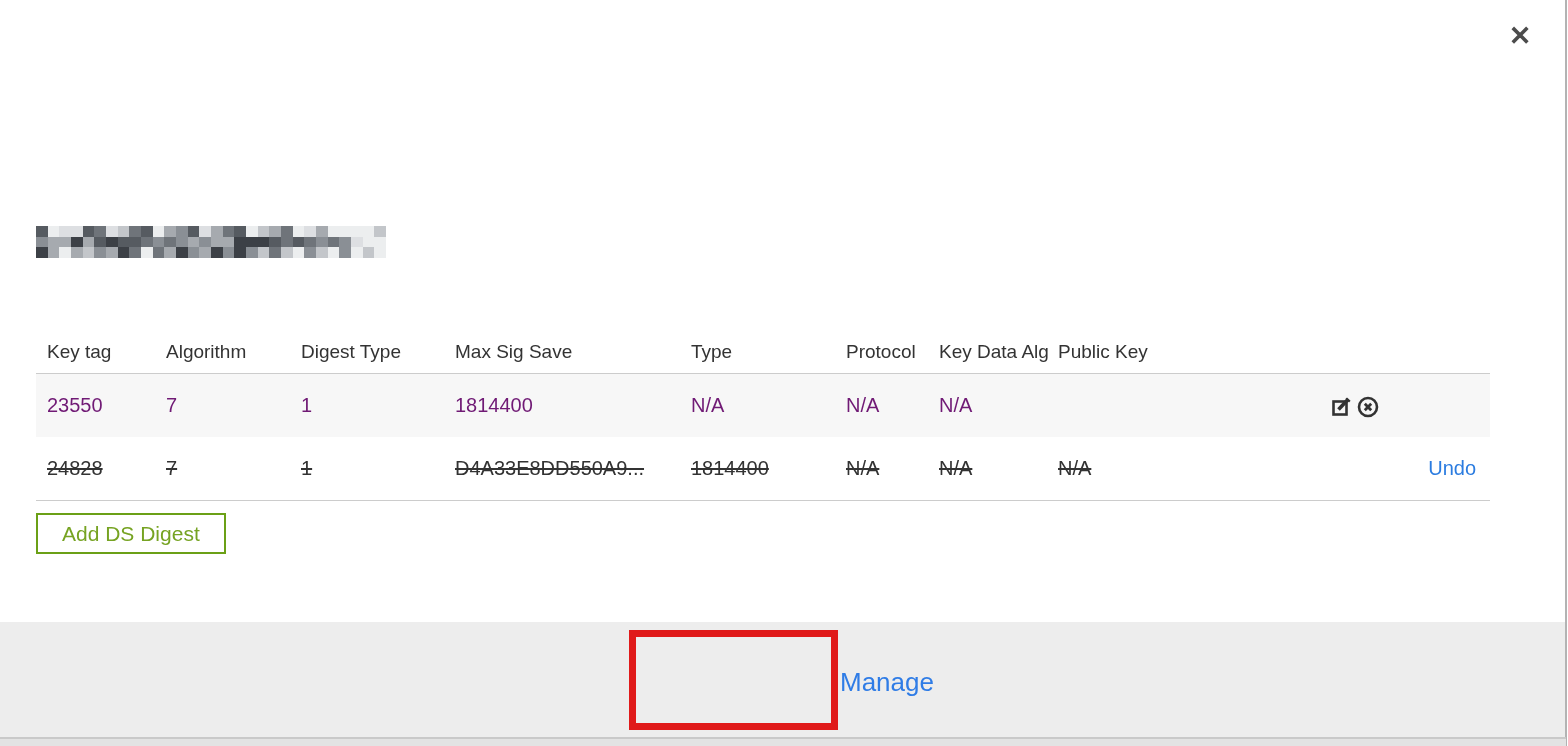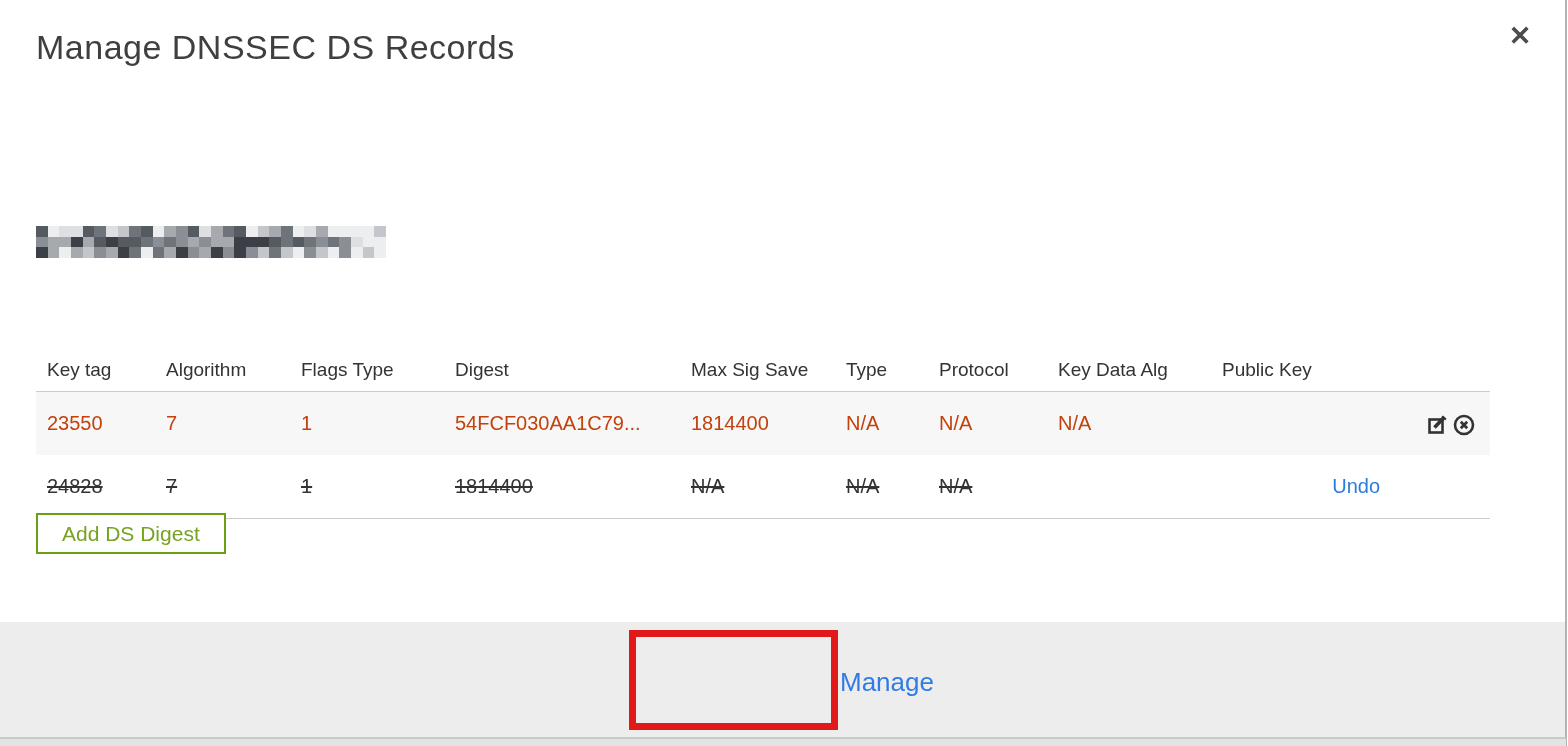--- a/index.html
+++ b/index.html
@@ -26,28 +26,28 @@
   .redacted {
     position:absolute; left:36px; top:226px; width:350px; height:32px;
     display:grid; grid-template-columns:repeat(30,1fr); grid-template-rows:repeat(3,1fr);
   }
   .subtitle {
     position:absolute; left:36px; top:286px;
     font-size:22px; color:#222;
   }
 
   
-  .tbl { position:absolute; left:36px; top:348px; width:1454px;
+  .tbl { position:absolute; left:36px; top:330px; width:1454px;
          --cols:119px 135px 154px 236px 155px 93px 119px 164px 1fr 96px; }
   .tbl-header { display:grid; grid-template-columns:var(--cols); height:43px; align-items:center; }
   .th { font-size:19px; color:#333; padding-left:11px; white-space:nowrap; }
   .tbl-body { border-top:1px solid #ccc; border-bottom:1px solid #ccc; }
   .trow { display:grid; grid-template-columns:var(--cols); height:63px; align-items:center; }
   .trow.shaded { background:#f7f7f7; }
-  .td { font-size:20px; color:#c2410c; padding-left:11px; white-space:nowrap; }
+  .td { font-size:20px; color:#701a75; padding-left:11px; white-space:nowrap; }
   .trow.deleted .td { text-decoration:line-through; color:#333; }
   .actions { display:flex; justify-content:flex-end; align-items:center; padding-right:14px; gap:2px; }
   .icon-btn { width:24px; height:24px; cursor:pointer; display:inline-flex; }
   .undo-link { font-size:20px; color:#2b7ce0; cursor:pointer; text-decoration:none; }
 
   .add-btn {
     position:absolute; left:36px; top:513px; height:41px; padding:0 24px;
     background:#fff; border:2px solid #6ba016; color:#76a322;
     font-size:21px; font-family:"Liberation Sans", sans-serif; cursor:pointer;
   }
@@ -66,21 +66,20 @@
   .annotation-box {
     position:absolute; left:629px; top:630px; width:209px; height:100px;
     border:7px solid #e01a1a; pointer-events:none; z-index:5;
   }
 </style>
 </head>
 <body>
 
 <div class="page">
 
-  <div class="title">Manage DNSSEC DS Records</div>
   <div class="close-btn">✕</div>
 
   <div class="redacted" id="redacted">
       <div style="background: rgb(86, 91, 97);"></div>
       <div style="background: rgb(236, 238, 239);"></div>
       <div style="background: rgb(221, 223, 226);"></div>
       <div style="background: rgb(221, 223, 226);"></div>
       <div style="background: rgb(86, 91, 97);"></div>
       <div style="background: rgb(111, 116, 122);"></div>
       <div style="background: rgb(221, 223, 226);"></div>
@@ -167,36 +166,34 @@
       <div style="background: rgb(236, 238, 239);"></div>
       <div style="background: rgb(195, 198, 202);"></div>
       <div style="background: rgb(236, 238, 239);"></div>
     </div>
 
 
   <div class="tbl">
     <div class="tbl-header">
       <div class="th">Key tag</div>
       <div class="th">Algorithm</div>
-      <div class="th">Flags Type</div>
-      <div class="th">Digest</div>
+      <div class="th">Digest Type</div>
       <div class="th">Max Sig Save</div>
       <div class="th">Type</div>
       <div class="th">Protocol</div>
       <div class="th">Key Data Alg</div>
       <div class="th">Public Key</div>
       <div class="th"></div>
     </div>
     <div class="tbl-body">
 
       <div class="trow shaded">
         <div class="td">23550</div>
         <div class="td">7</div>
         <div class="td">1</div>
-        <div class="td">54FCF030AA1C79...</div>
         <div class="td">1814400</div>
         <div class="td">N/A</div>
         <div class="td">N/A</div>
         <div class="td">N/A</div>
         <div class="td"></div>
         <div class="actions">
           <span class="icon-btn">
             <svg viewBox="0 0 24 24" width="24" height="24">
               <rect x="3.5" y="7.5" width="13" height="13" fill="none" stroke="#333" stroke-width="2.6"></rect>
               <path d="M8.5 15.5 L18.2 5.2" stroke="#333" stroke-width="3.6" fill="none"></path>
@@ -209,20 +206,21 @@
               <path d="M8.8 9.8 L15.2 16.2 M15.2 9.8 L8.8 16.2" stroke="#333" stroke-width="2.8"></path>
             </svg>
           </span>
         </div>
       </div>
 
       <div class="trow deleted">
         <div class="td">24828</div>
         <div class="td">7</div>
         <div class="td">1</div>
+        <div class="td">D4A33E8DD550A9...</div>
         <div class="td">1814400</div>
         <div class="td">N/A</div>
         <div class="td">N/A</div>
         <div class="td">N/A</div>
         <div class="td"></div>
         <div class="actions">
           <a class="undo-link" href="#">Undo</a>
         </div>
       </div>
 

